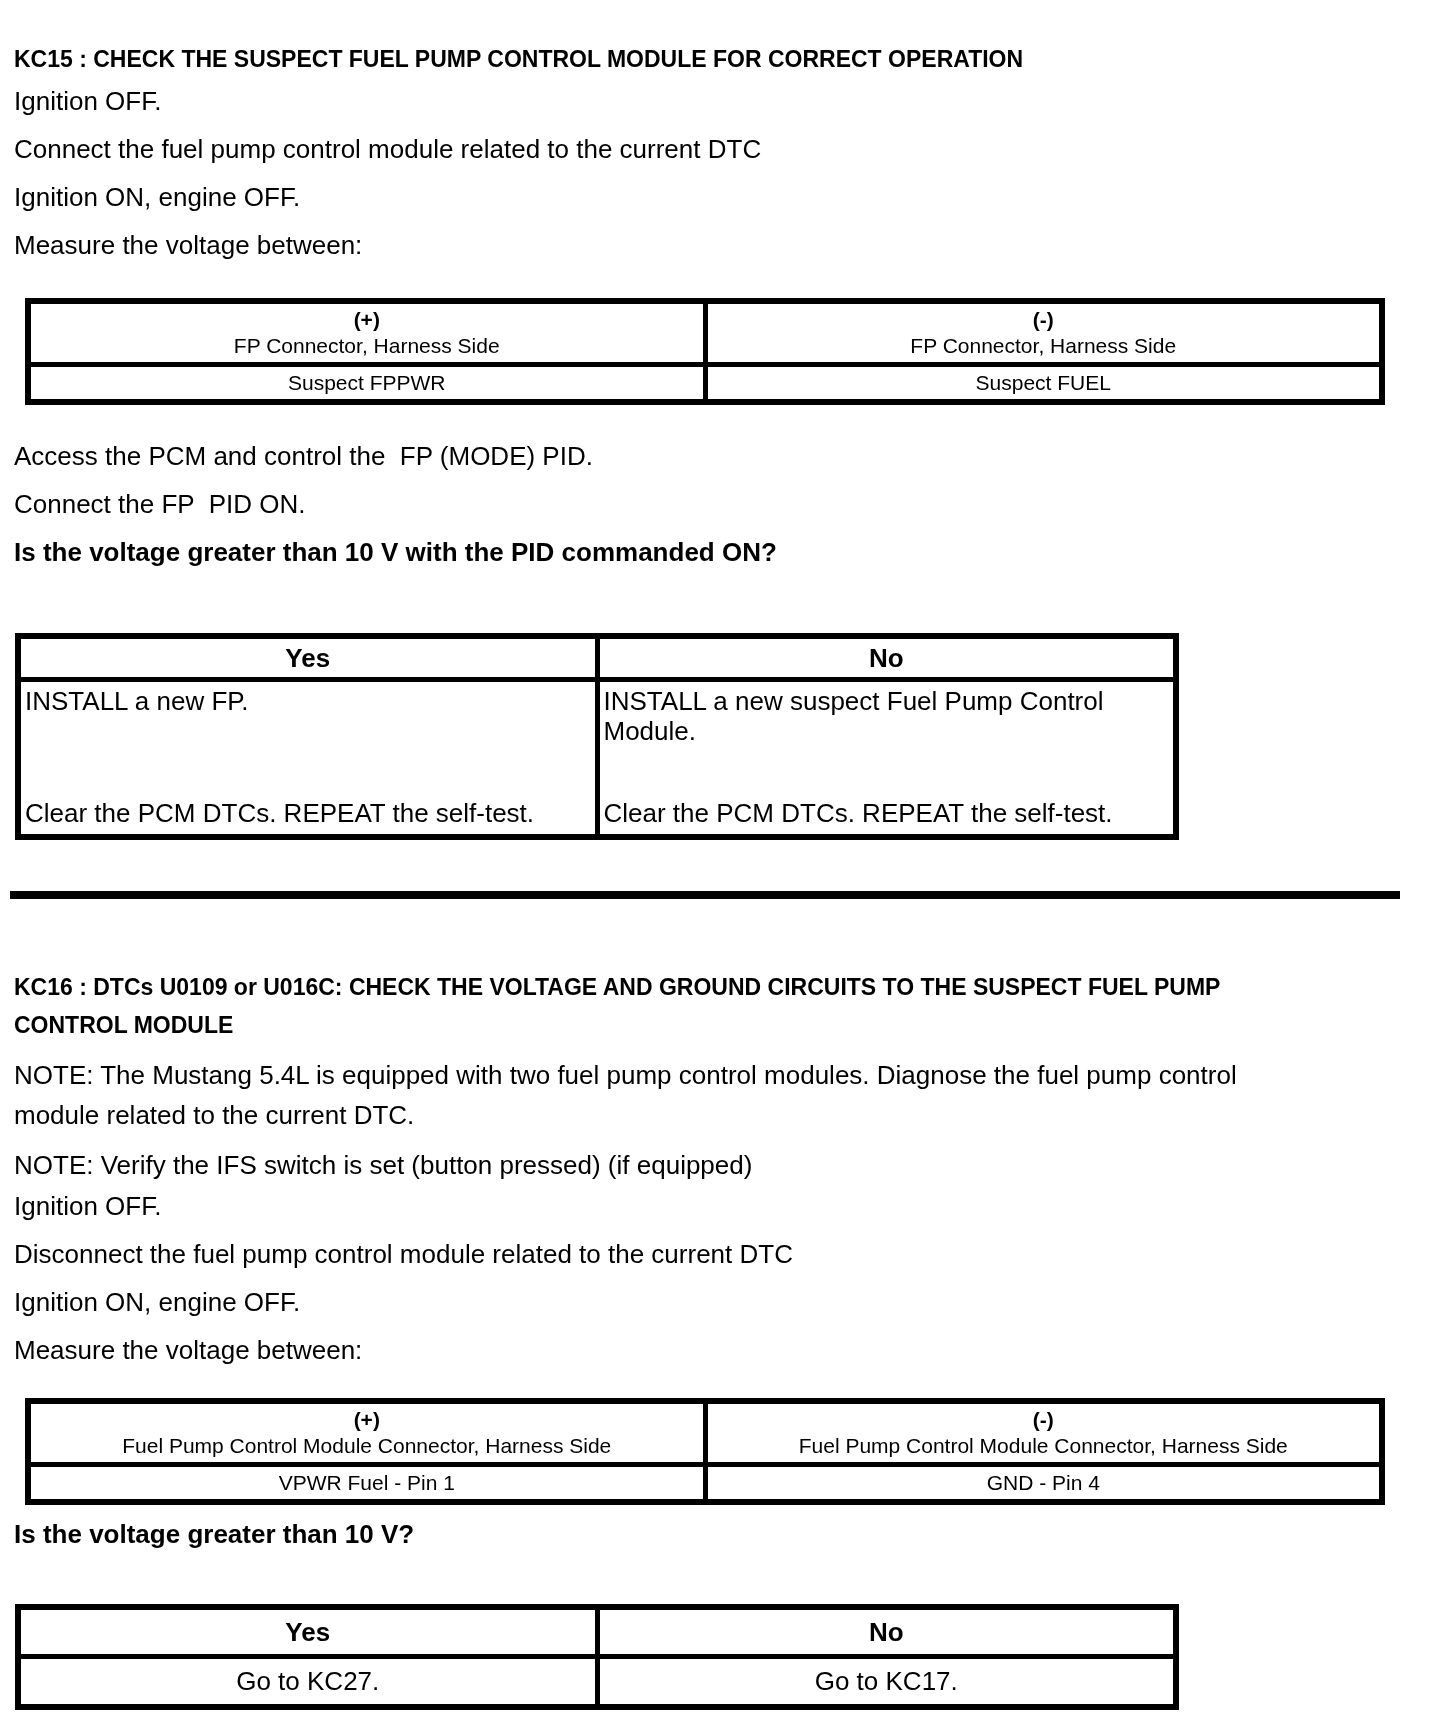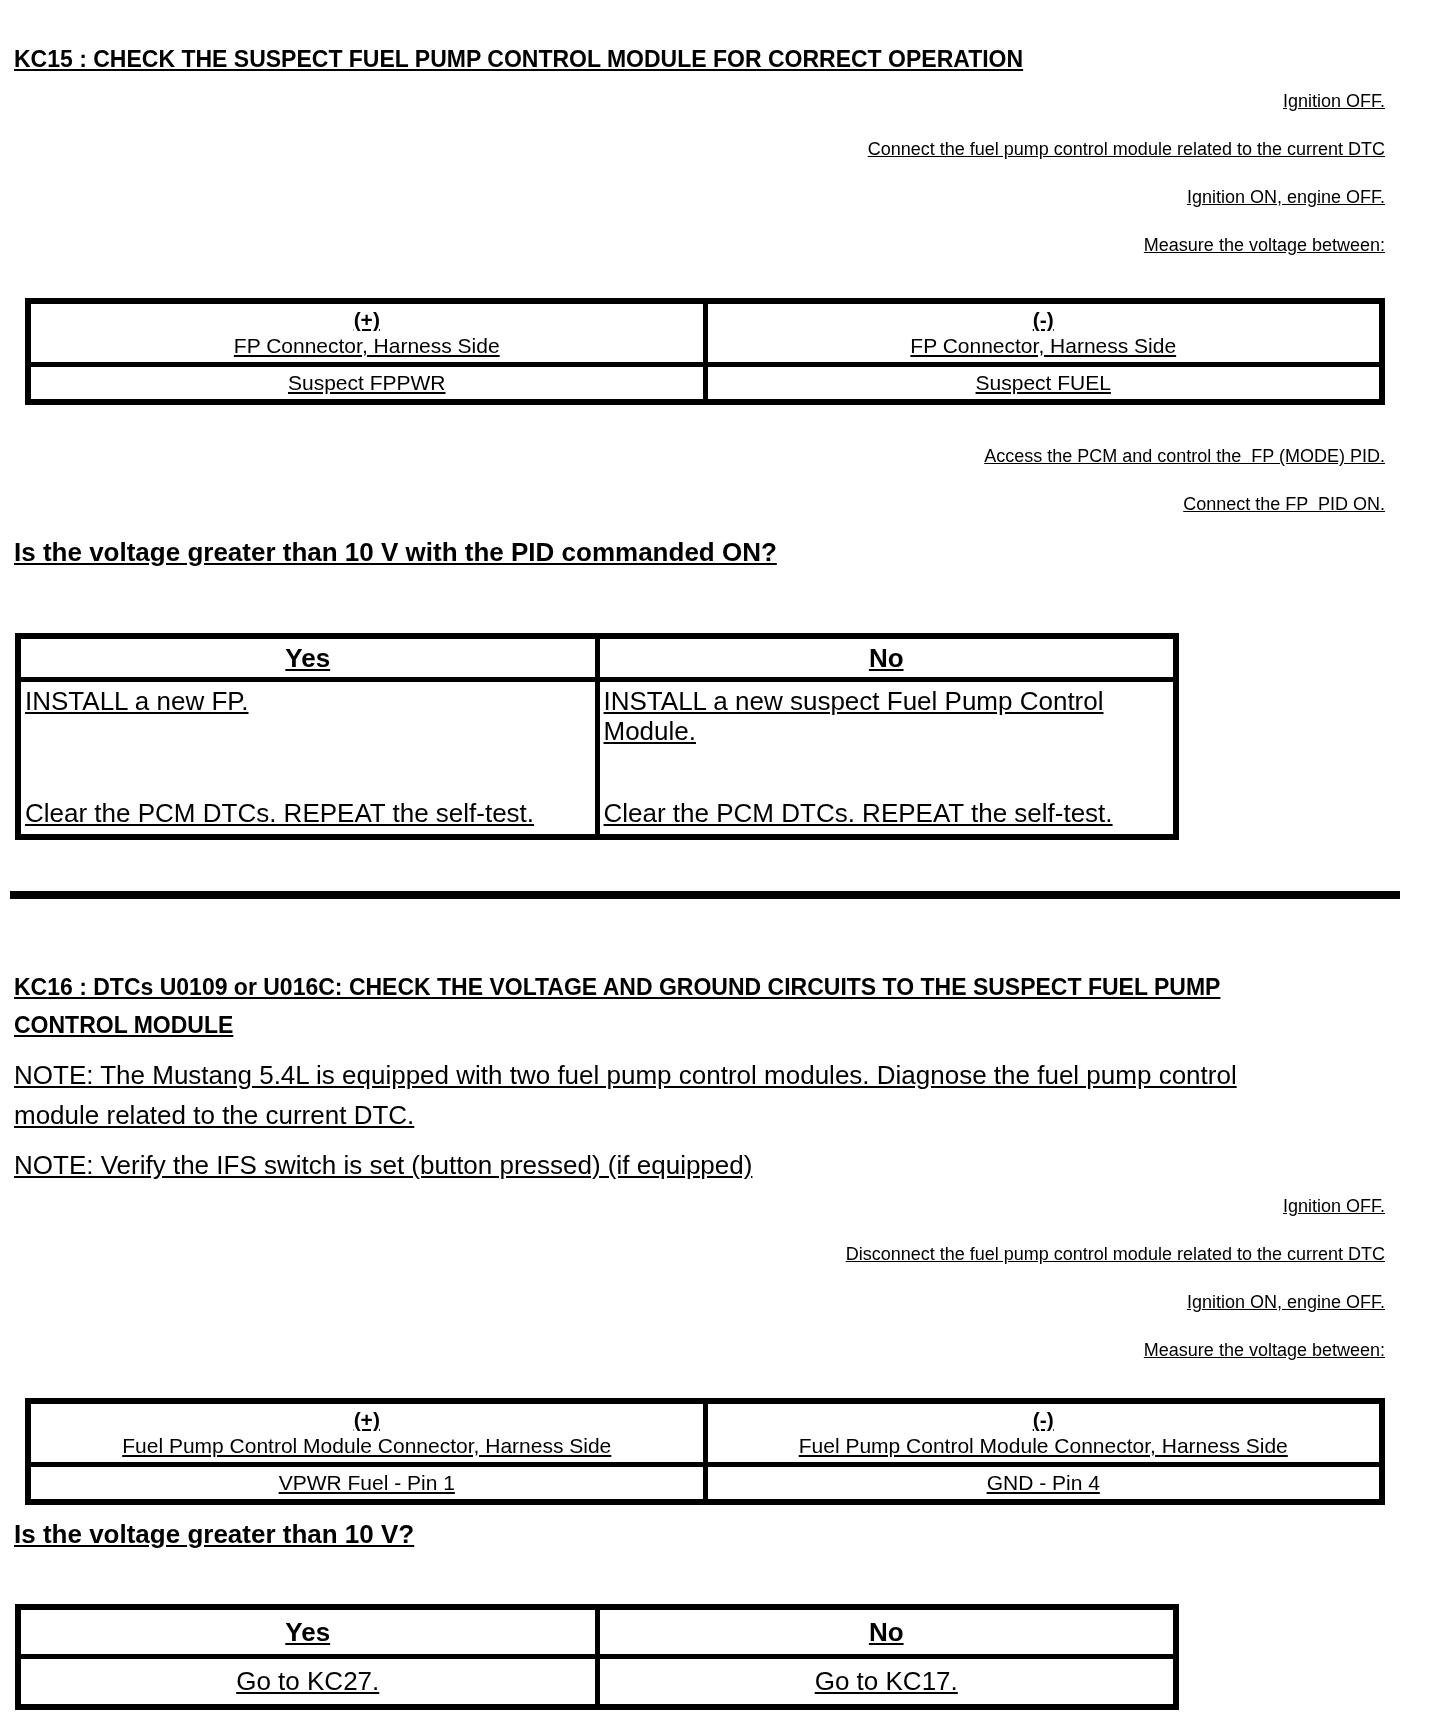--- a/index.html
+++ b/index.html
@@ -6,38 +6,36 @@
   .page {
     width: 1440px;
     height: 1728px;
     background: #ffffff;
     color: #000000;
     font-family: "Liberation Sans", sans-serif;
     position: relative;
     box-sizing: border-box;
     padding: 45px 55px 0 14px;
     overflow: hidden;
-    text-decoration: underline;
   }
   .heading {
     font-size: 23px;
     font-weight: bold;
     line-height: 28px;
     margin: 0;
   }
   .heading.wrap2 {
     line-height: 38px;
     max-width: 1270px;
     margin-top: 69px;
   }
   .step {
-    font-size: 18px;
+    font-size: 26px;
     line-height: 26px;
     margin: 0 0 22px 0;
-    text-align: right;
   }
   .pre { white-space: pre-wrap; }
   .note {
     font-size: 26px;
     line-height: 40px;
     max-width: 1280px;
     margin: 0 0 0 0;
   }
   .mt15 { margin-top: 15px; }
   .question {

